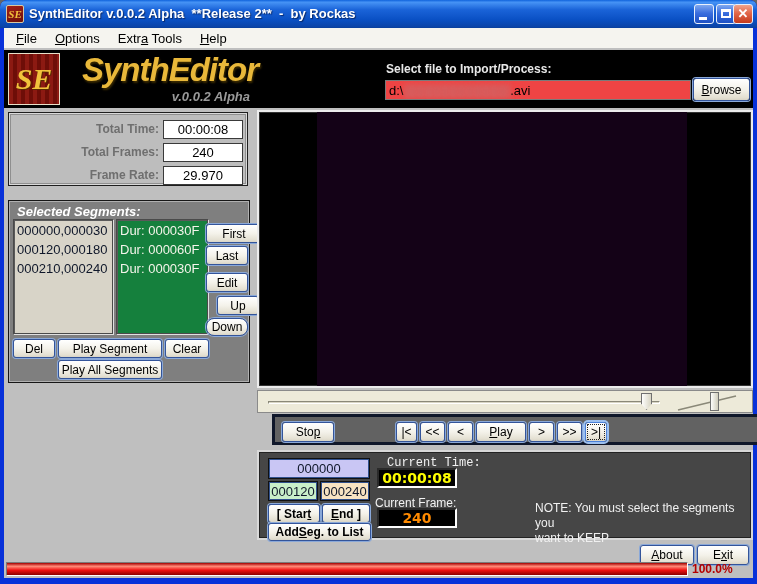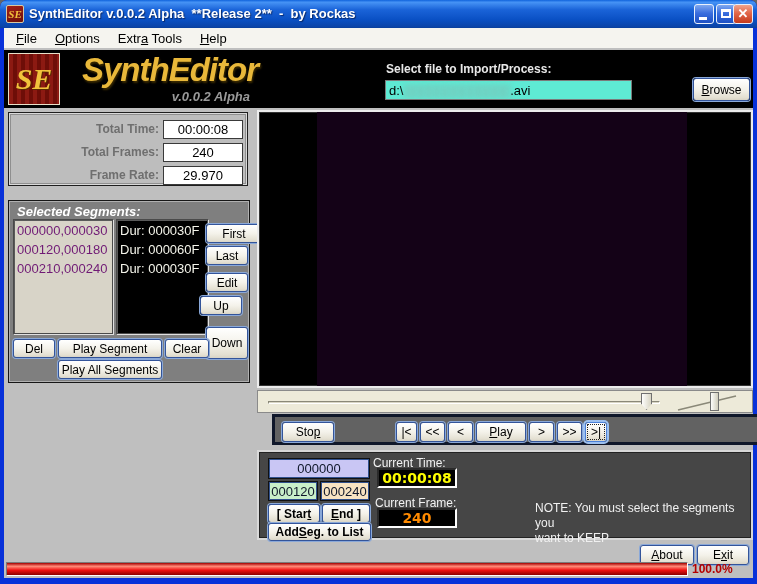--- a/index.html
+++ b/index.html
@@ -67,22 +67,22 @@
   }
   .app-version{
     position:absolute;left:100px;top:39px;width:146px;text-align:right;
     font:italic 700 13px/15px "Liberation Sans",sans-serif;color:#9a9a9a;
   }
   .file-label{
     position:absolute;left:382px;top:12px;
     font:700 12px/14px "Liberation Sans",sans-serif;color:#e8e8e8;
   }
   .file-input{
-    position:absolute;left:381px;top:30px;width:247px;height:20px;
-    background:#5eead4;border:1px solid #7a7a7a;
+    position:absolute;left:381px;top:30px;width:306px;height:20px;
+    background:#ef4444;border:1px solid #7a7a7a;
     font:13px/18px "Liberation Sans",sans-serif;color:#000;
     padding:1px 3px;white-space:nowrap;overflow:hidden;
   }
   .file-masked{filter:blur(2px);color:#9a9a9a;letter-spacing:-1px;}
   .browse-btn{left:689px;top:28px;width:57px;height:23px;}
   
   .xpbtn{
     position:absolute;
     background:linear-gradient(180deg,#ffffff 0%,#f4f2ea 50%,#e4e0d2 88%,#d8d4c6 100%);
     border:1px solid #33549a;border-radius:3px;
@@ -123,22 +123,22 @@
     position:absolute;left:8px;top:3px;
     font:italic 700 13px/16px "Liberation Sans",sans-serif;color:#fff;
   }
   .listbox{
     position:absolute;top:18px;height:115px;
     border:1px solid #4a4a4a;
     box-shadow:inset 1px 1px 0 #5a5a5a, 1px 1px 0 #e0e0e0;
     font:13px/19px "Liberation Sans",sans-serif;
     padding:1px 3px;overflow:hidden;
   }
-  .list-ranges{left:4px;width:100px;background:#d8d4c8;color:#701a75;}
-  .list-durs{left:107px;width:92px;background:#000000;color:#f4f4ea;}
+  .list-ranges{left:4px;width:100px;background:#d8d4c8;color:#0f172a;}
+  .list-durs{left:107px;width:92px;background:#15803d;color:#f4f4ea;}
   .list-row{height:19px;white-space:nowrap;}
   
   .video-box{
     position:absolute;left:253px;top:62px;width:496px;height:278px;
     background:#000;border:2px solid #ececec;
     box-shadow:inset 0 0 0 1px #333;
   }
   .video-frame{position:absolute;left:58px;top:0;width:370px;height:274px;background:#140217;}
   
   .slider-strip{
@@ -269,22 +269,22 @@
       </div>
       <div class="listbox list-durs">
         <div class="list-row">Dur: 000030F</div>
         <div class="list-row">Dur: 000060F</div>
         <div class="list-row">Dur: 000030F</div>
       </div>
 
       <button class="xpbtn" style="left:197px;top:23px;width:56px;height:19px;">First</button>
       <button class="xpbtn" style="left:197px;top:45px;width:42px;height:19px;">Last</button>
       <button class="xpbtn" style="left:197px;top:72px;width:42px;height:19px;">Edit</button>
-      <button class="xpbtn" style="left:191px;top:95px;width:42px;height:19px;">Up</button>
-      <button class="xpbtn" style="left:197px;top:126px;width:42px;height:32px;">Down</button>
+      <button class="xpbtn" style="left:208px;top:95px;width:42px;height:19px;">Up</button>
+      <button class="xpbtn" style="left:197px;top:117px;width:42px;height:18px;border-radius:8px;">Down</button>
 
       <button class="xpbtn" style="left:4px;top:138px;width:42px;height:19px;">Del</button>
       <button class="xpbtn" style="left:49px;top:138px;width:104px;height:19px;">Play Segment</button>
       <button class="xpbtn" style="left:156px;top:138px;width:44px;height:19px;">Clear</button>
       <button class="xpbtn" style="left:49px;top:159px;width:104px;height:19px;">Play All Segments</button>
     </div>
 
     <div class="video-box">
       <div class="video-frame"></div>
     </div>
@@ -310,21 +310,21 @@
     </div>
 
     <div class="segctl">
       <div class="chip chip-full">000000</div>
       <div class="chip chip-start">000120</div>
       <div class="chip chip-end">000240</div>
       <button class="xpbtn bold" style="left:9px;top:52px;width:52px;height:19px;">[ Star<u>t</u></button>
       <button class="xpbtn bold" style="left:63px;top:52px;width:48px;height:19px;"><u>E</u>nd ]</button>
       <button class="xpbtn bold" style="left:9px;top:71px;width:103px;height:18px;">Add <u>S</u>eg. to List</button>
 
-      <div class="lbl-white" style="left:114px;top:4px;">Current Time:</div>
+      <div class="lbl-white" style="left:128px;top:4px;font-family:Liberation Mono, monospace;">Current Time:</div>
       <div class="lcd" style="left:118px;top:16px;color:#ffff00;">00:00:08</div>
       <div class="lbl-white" style="left:116px;top:44px;">Current Frame:</div>
       <div class="lcd" style="left:118px;top:56px;color:#ff8a00;">240</div>
 
       <div class="note">
         <div>NOTE: You must select the segments you</div>
         <div>want to KEEP</div>
       </div>
     </div>
 

